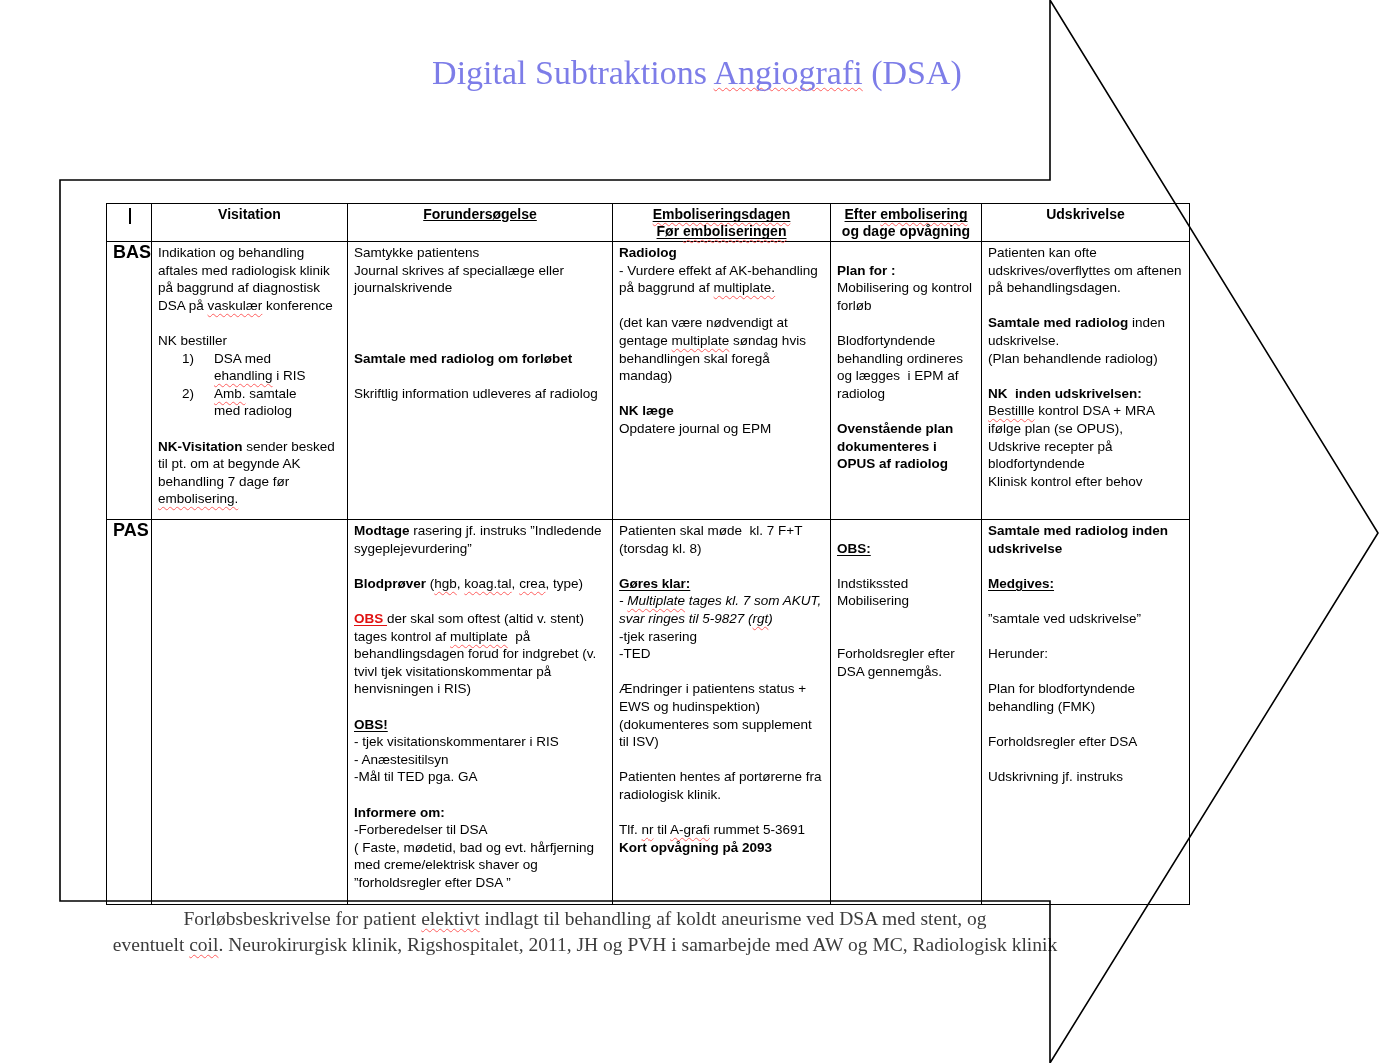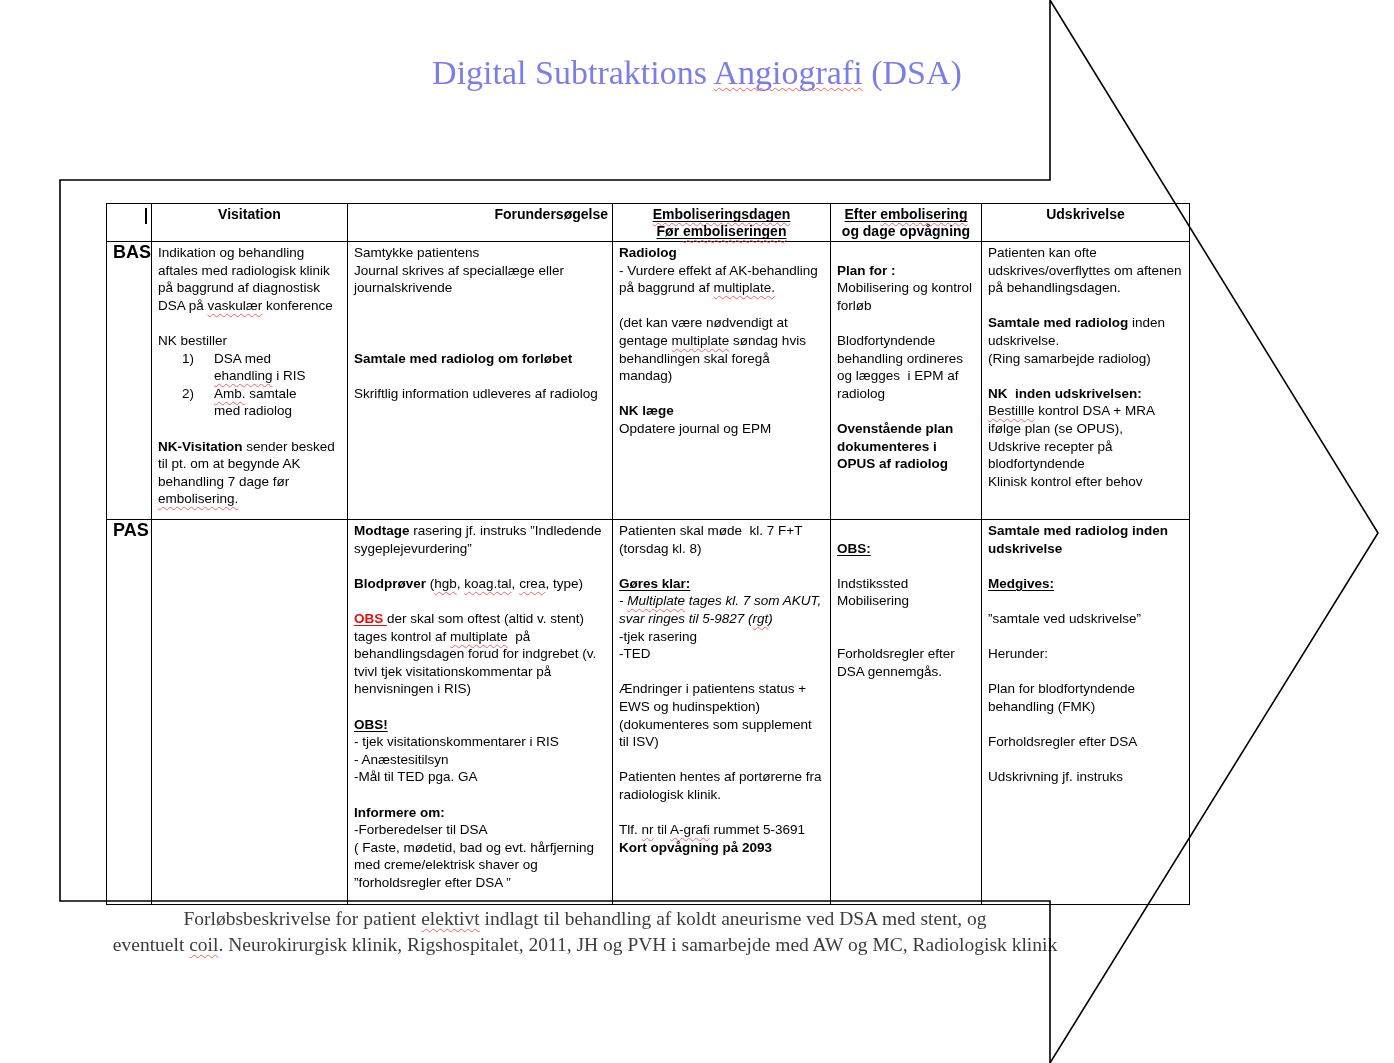--- a/index.html
+++ b/index.html
@@ -22,21 +22,21 @@
          font-size:28px;line-height:36px;color:var(--title_purple);}
 
   
   table.schedule{position:absolute;left:82px;top:203px;width:1083px;
                  border-collapse:collapse;table-layout:fixed;
                  font-size:13.5px;line-height:17.6px;margin-left:24px;}
   table.schedule th,table.schedule td{border:1px solid var(--border_black);
                  vertical-align:top;padding:2px 6px;}
   table.schedule th{font-size:14px;line-height:16.5px;padding:2px 4px;font-weight:bold;}
   th.center{text-align:center;}
-  th.left{text-align:right;padding-left:6px;}
+  th.left{text-align:center;padding-left:6px;text-decoration:underline;}
   td.rowlabel{font-size:18px;font-weight:bold;padding:2px 4px;}
   tr.hrow{height:34px;}
   tr.row-bas{height:278px;}
   tr.row-pas{height:385px;}
 
   .para{min-height:17.6px;}
   th .para{min-height:16.5px;}
   .para.li{display:flex;padding-left:24px;}
   .para.li .num{flex:0 0 32px;}
   .para.li .body{max-width:100px;}
@@ -142,21 +142,21 @@
             <div class="para"><span class="">Mobilisering og kontrol forløb</span></div>
             <div class="para">&nbsp;</div>
             <div class="para"><span class="">Blodfortyndende behandling ordineres og lægges&nbsp; i EPM af radiolog</span></div>
             <div class="para">&nbsp;</div>
             <div class="para"><span class="b">Ovenstående plan dokumenteres i OPUS af radiolog</span></div>
           </td>
         <td>
             <div class="para"><span class="">Patienten kan ofte udskrives/overflyttes om aftenen på behandlingsdagen.</span></div>
             <div class="para">&nbsp;</div>
             <div class="para"><span class="b">Samtale med radiolog</span><span class=""> inden udskrivelse.</span></div>
-            <div class="para"><span class="">(Ring samarbejde radiolog)</span></div>
+            <div class="para"><span class="">(Plan behandlende radiolog)</span></div>
             <div class="para">&nbsp;</div>
             <div class="para"><span class="b">NK&nbsp; inden udskrivelsen:</span></div>
             <div class="para"><span class="w">Bestillle</span><span class=""> kontrol DSA + MRA ifølge plan (se OPUS),</span></div>
             <div class="para"><span class="">Udskrive recepter på blodfortyndende</span></div>
             <div class="para"><span class="">Klinisk kontrol efter behov</span></div>
           </td>
       </tr>
       <tr class="row-pas">
         <td class="rowlabel">PAS</td>
         <td></td>

